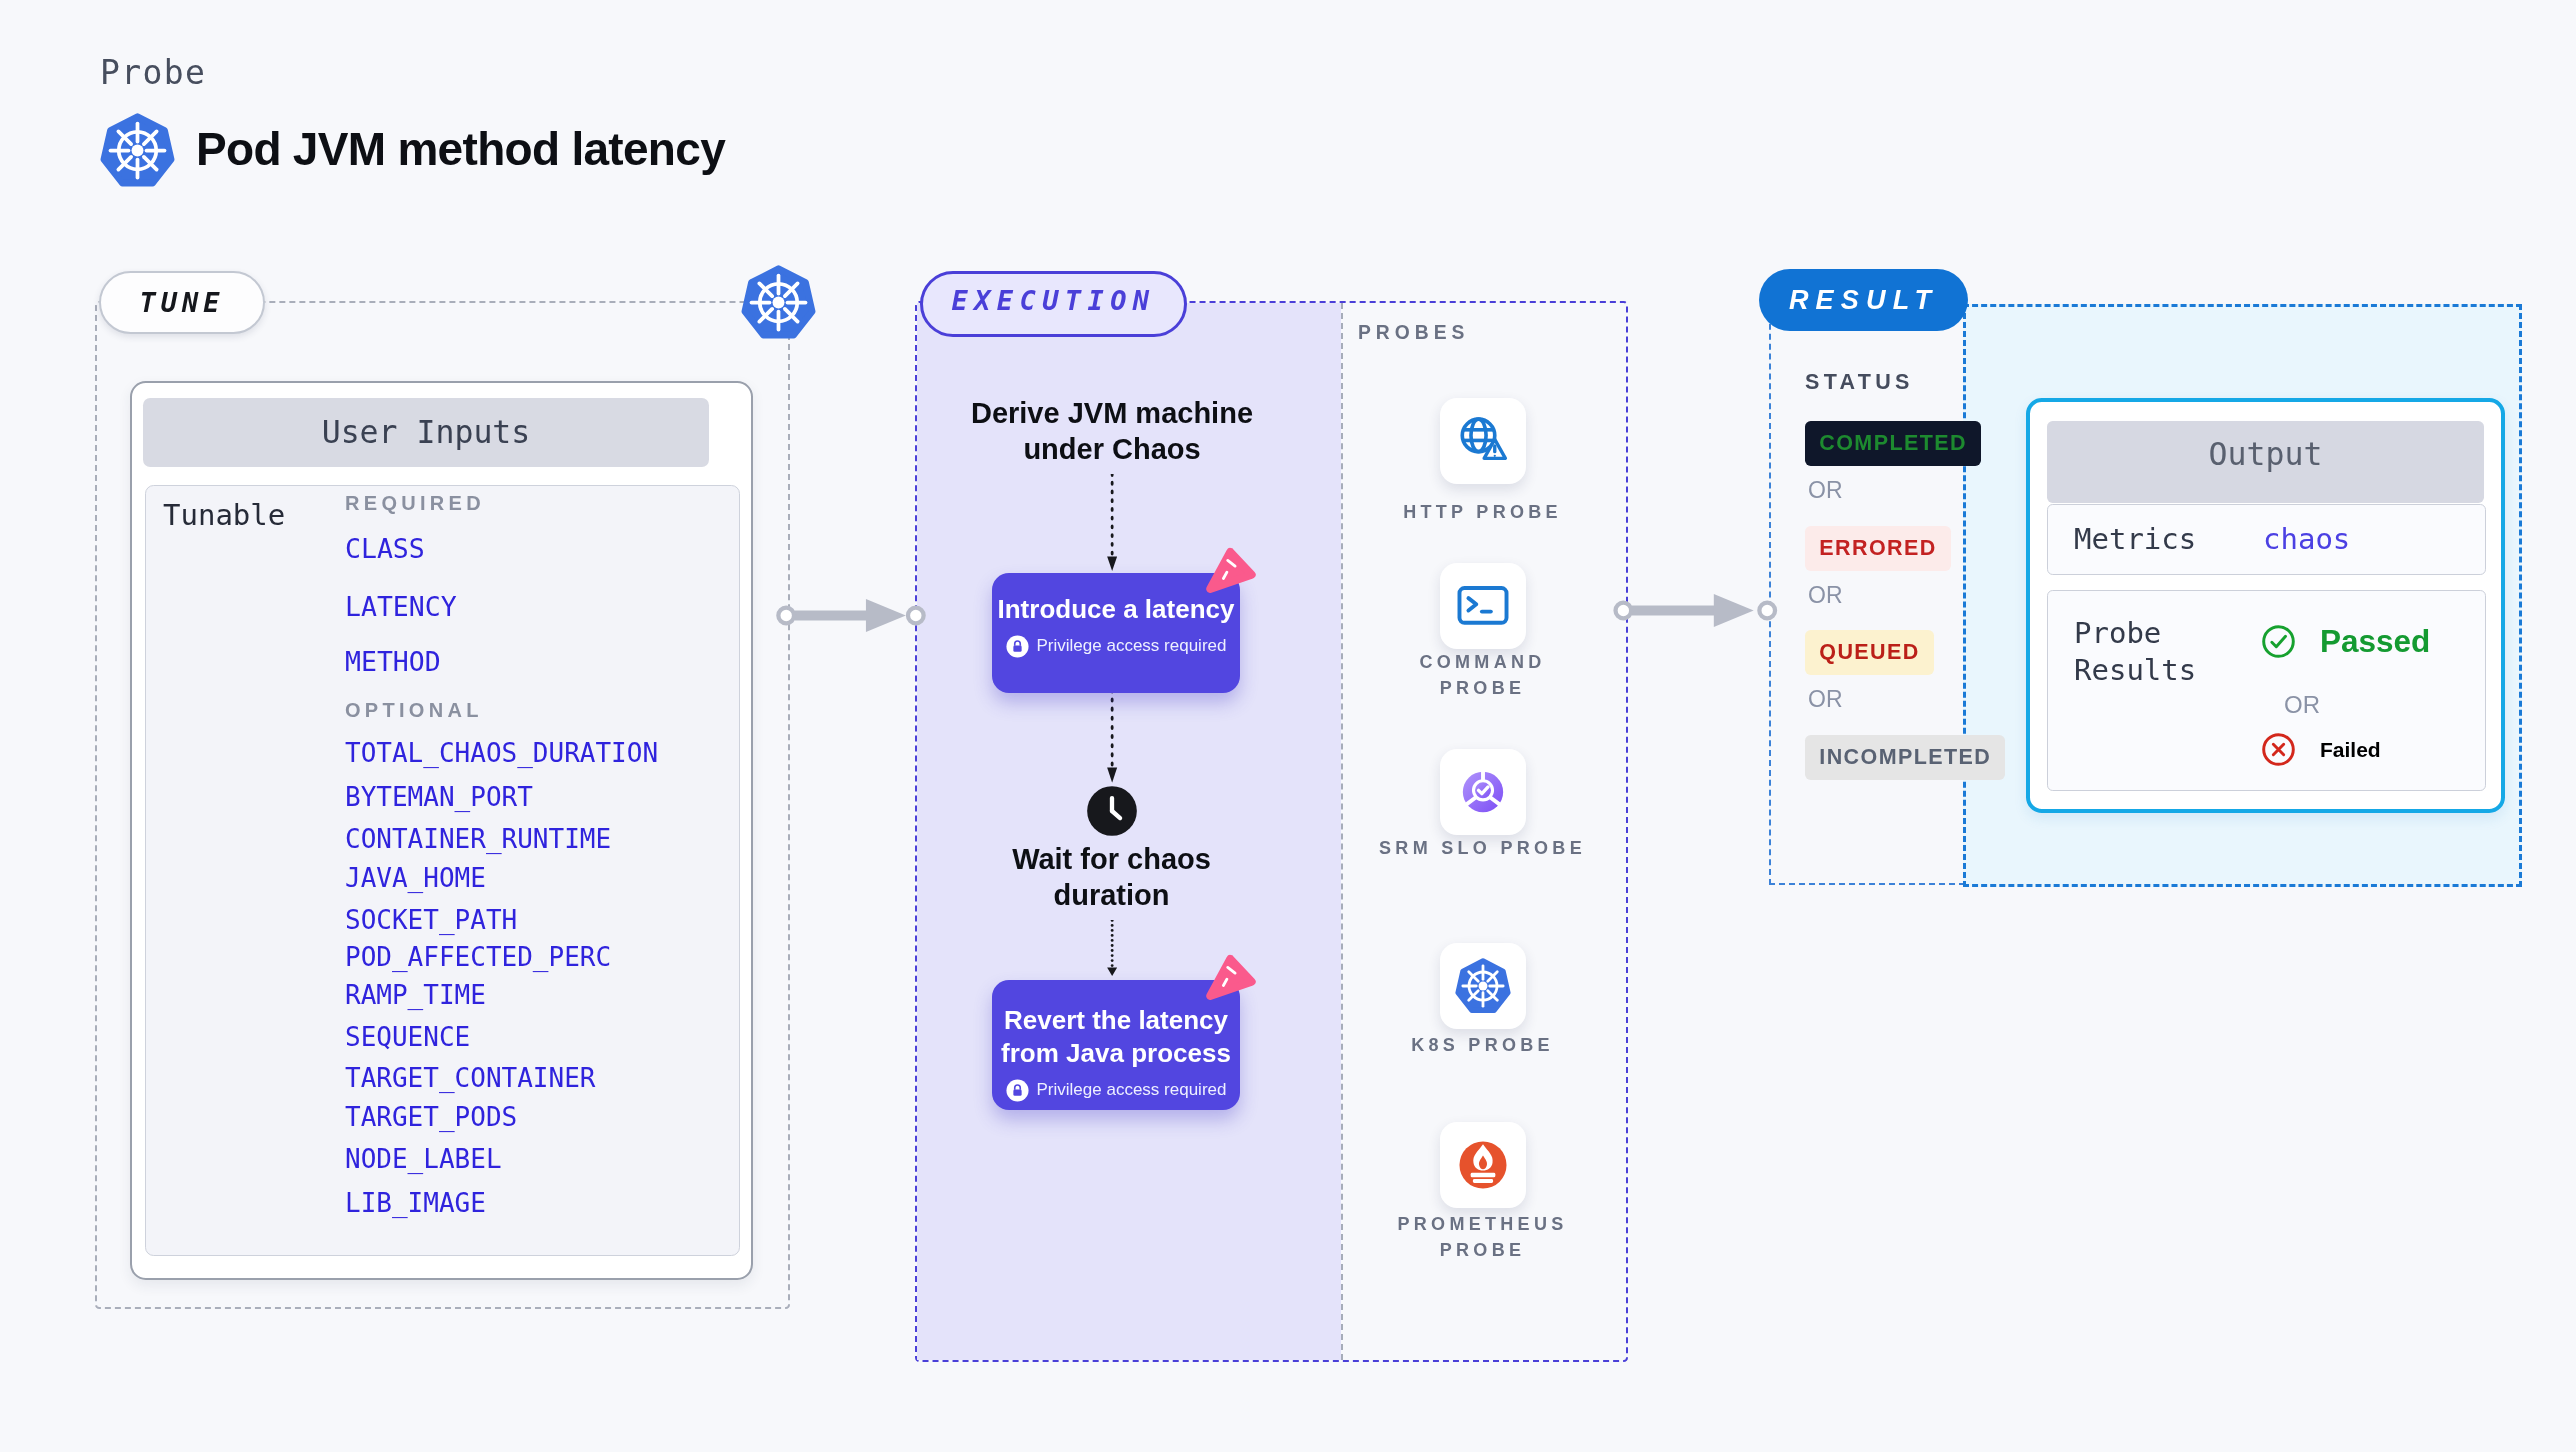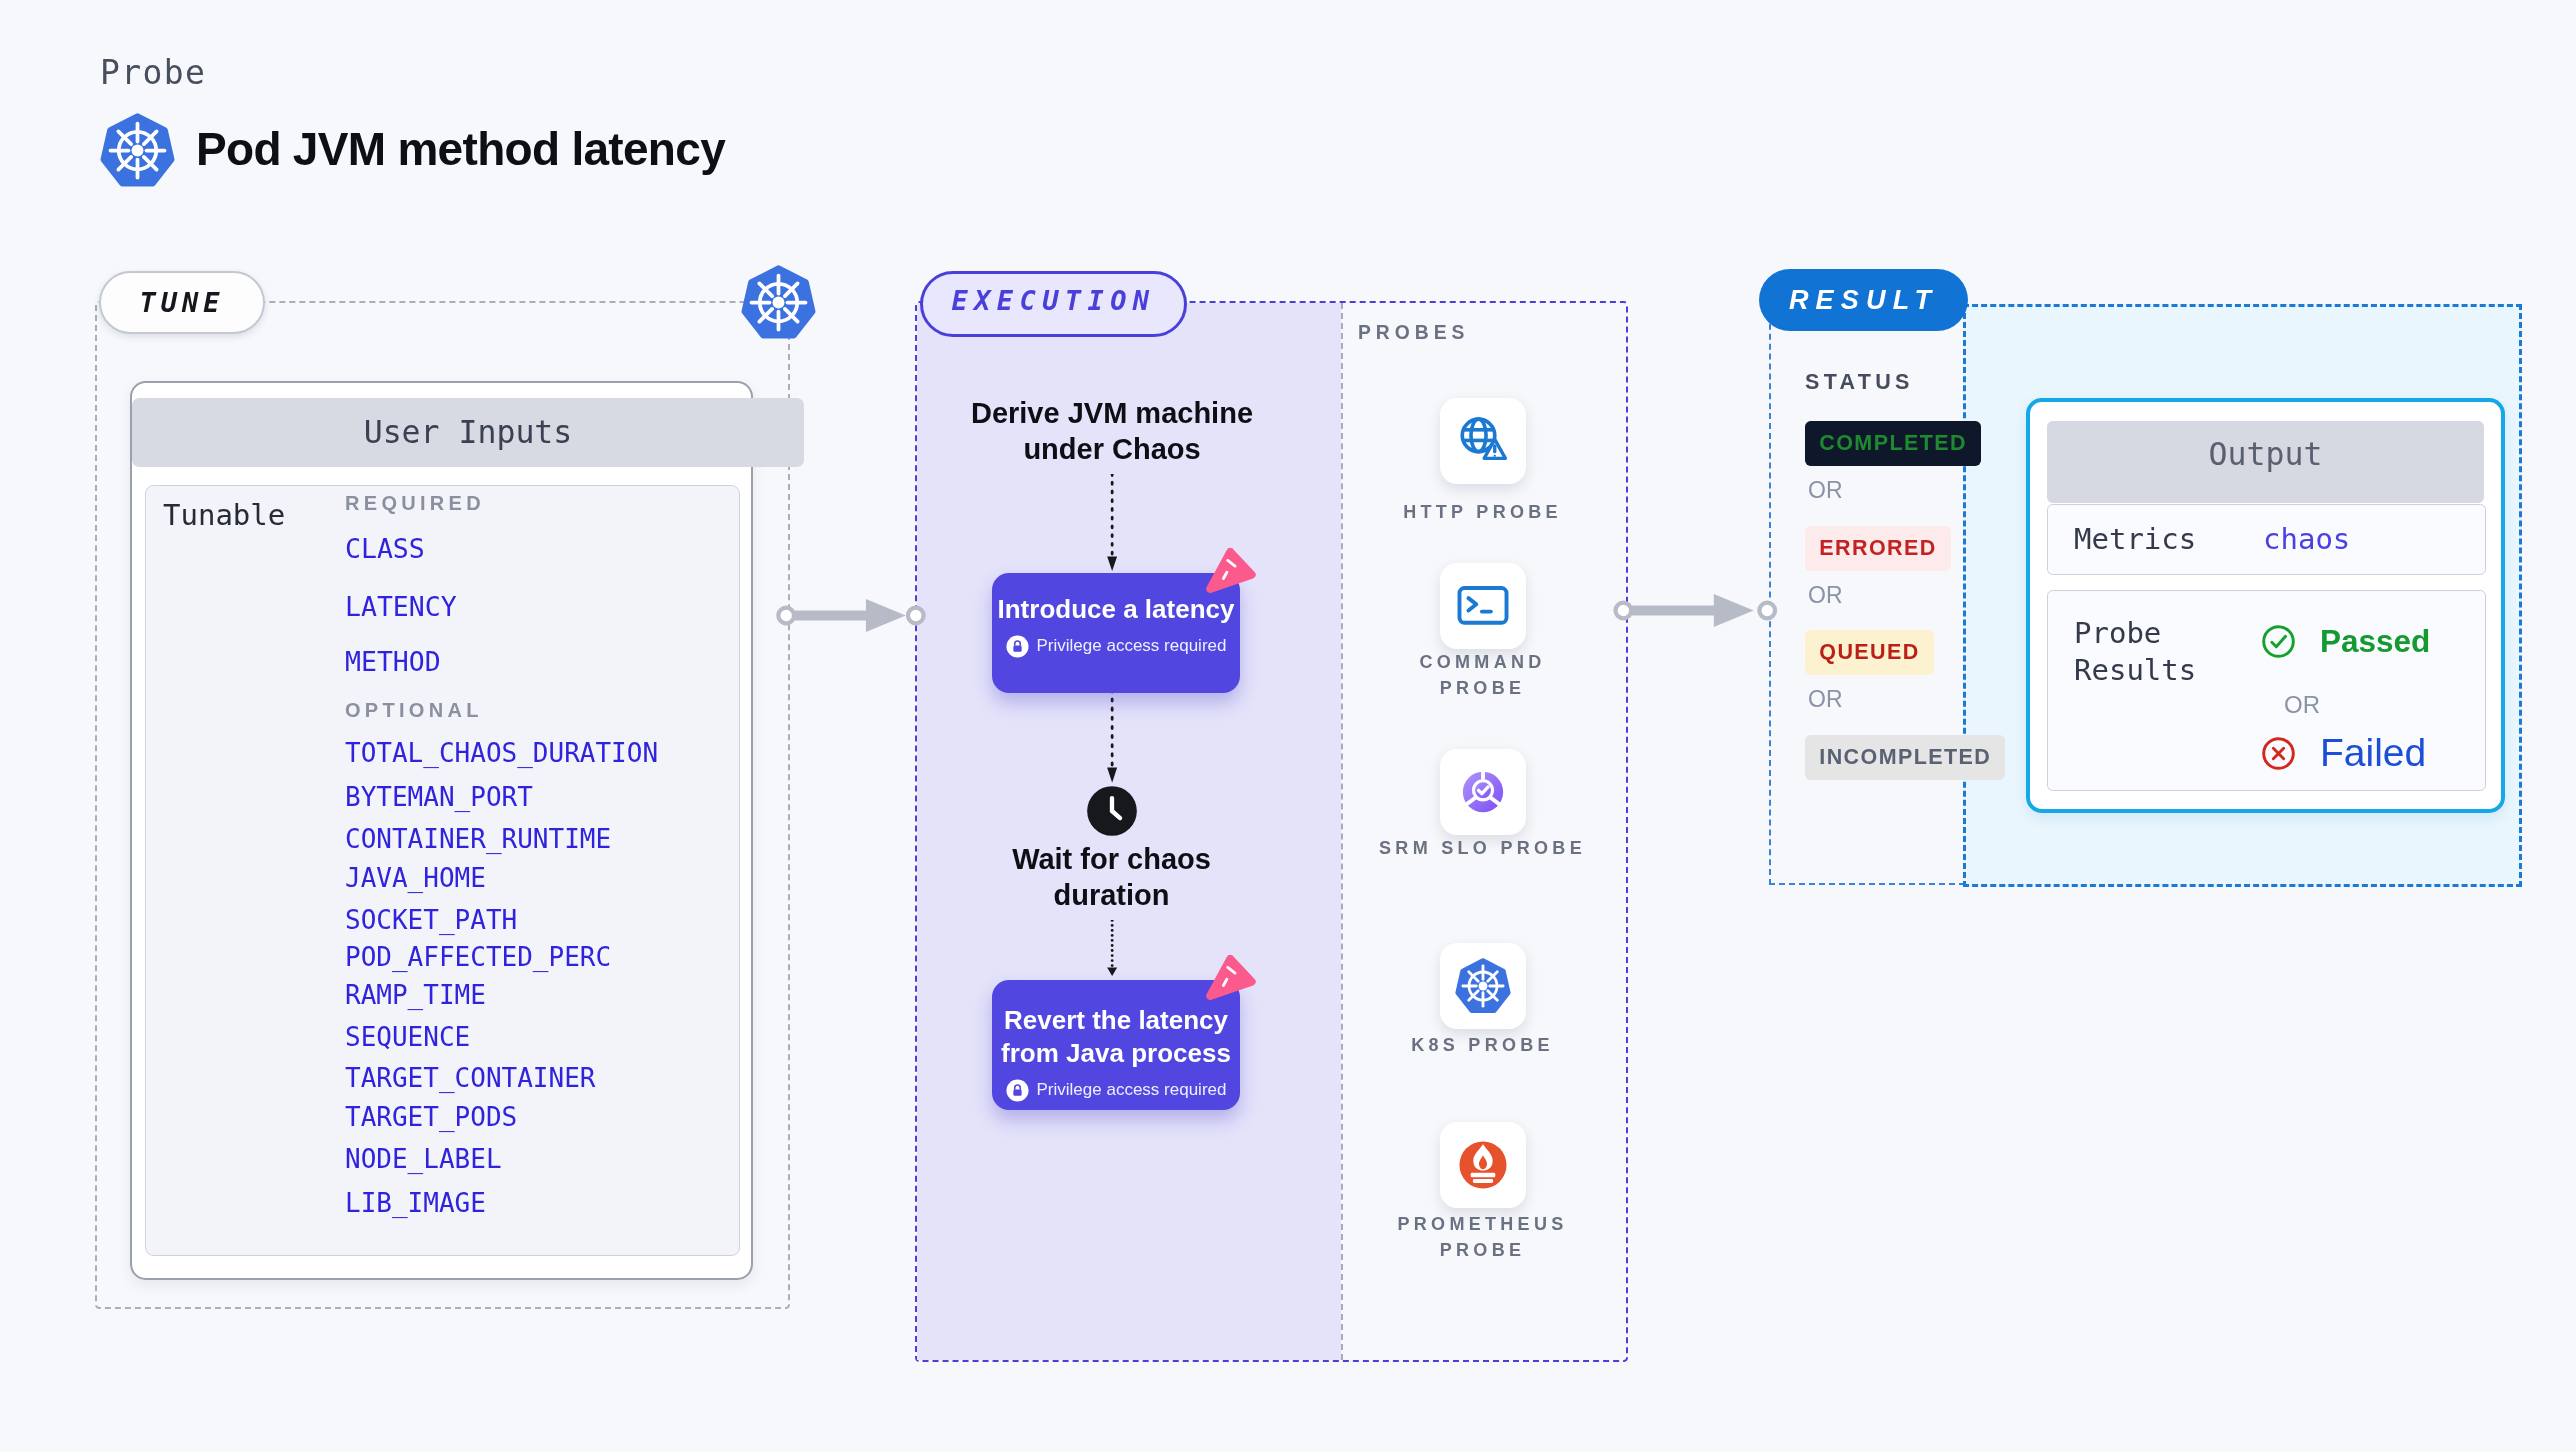--- a/index.html
+++ b/index.html
@@ -21,21 +21,21 @@
   .pill-exec{left:920px;top:271px;width:261px;height:60px;line-height:54px;background:#e8e7fd;
     border:3.6px solid #4a3fd8;font-size:27px;font-weight:bold;letter-spacing:6.4px;color:#4a3fd8;}
   .pill-result{left:1759px;top:269px;width:209px;height:62px;line-height:62px;background:#1173d4;
     font-size:27px;font-weight:bold;letter-spacing:7.2px;color:#ffffff;}
 
   
   .tune-box{left:95px;top:301px;width:691px;height:1004px;border:2.9px dashed #a9aeba;border-radius:4.3px;}
   .tune-k8s{left:741px;top:265px;width:75px;height:75px;z-index:6;}
   .ui-card{left:130px;top:381px;width:619px;height:895px;background:#fff;border:2.9px solid #9aa0ac;
     border-radius:15.8px;box-shadow:0 5.7px 13px rgba(40,50,80,.08);}
-  .ui-head{left:0;top:15px;width:672px;height:69px;background:#d8dae3;border-radius:7.2px;
+  .ui-head{left:11px;top:15px;width:566px;height:69px;background:#d8dae3;border-radius:7.2px;
     font-size:31.5px;color:#3a4152;line-height:69px;text-align:center;}
   .ui-panel{left:13px;top:102px;width:593px;height:769px;background:#f3f4f9;
     border:1.4px solid #ced2dc;border-radius:8.6px;}
   .lbl-tunable{left:17px;top:11.5px;font-size:29px;color:#262b38;}
   .sec-lbl{font-size:20px;font-weight:600;letter-spacing:4.3px;color:#8a90a0;}
   .tn{font-size:26.5px;color:#2f23dd;}
   .tn-s{font-size:26px;}
 
   
   .exec-box{left:915px;top:301px;width:709px;height:1057px;border:2.9px dashed #4a3fd8;border-radius:4.3px;}
@@ -85,21 +85,21 @@
   .out-row{left:17px;width:437px;background:#fafbfe;border:1.4px solid #ccd0da;border-radius:5.7px;}
   .row-metrics{top:102px;height:69px;}
   .row-probe{top:188px;height:199px;}
   .metrics-lbl{left:26px;top:0;font-size:29px;color:#333a4a;line-height:69px;}
   .metrics-val{left:215px;top:0;font-size:29px;color:#4b40e3;line-height:69px;}
   .probe-res-lbl{left:26px;top:24px;width:172px;font-size:29px;color:#333a4a;line-height:37px;}
   .passfail{display:flex;align-items:center;gap:23px;}
   .pf-pass{left:212px;top:31.5px;} .pf-fail{left:212px;top:140px;}
   .passfail svg{width:37px;height:37px;}
   .pass-t{font-size:31.5px;font-weight:bold;color:#149a31;}
-  .fail-t{font-size:39px;font-weight:normal;color:#1d4ed8;}
+  .fail-t{font-size:21px;font-weight:bold;color:#000000;}
   .or-out{left:236px;top:100px;font-size:24px;color:#8a92a6;}
 
   .conn{z-index:4;}
 </style>
 </head>
 <body>
 
 <div id="stage">
 
   <svg width="0" height="0" style="position:absolute">

